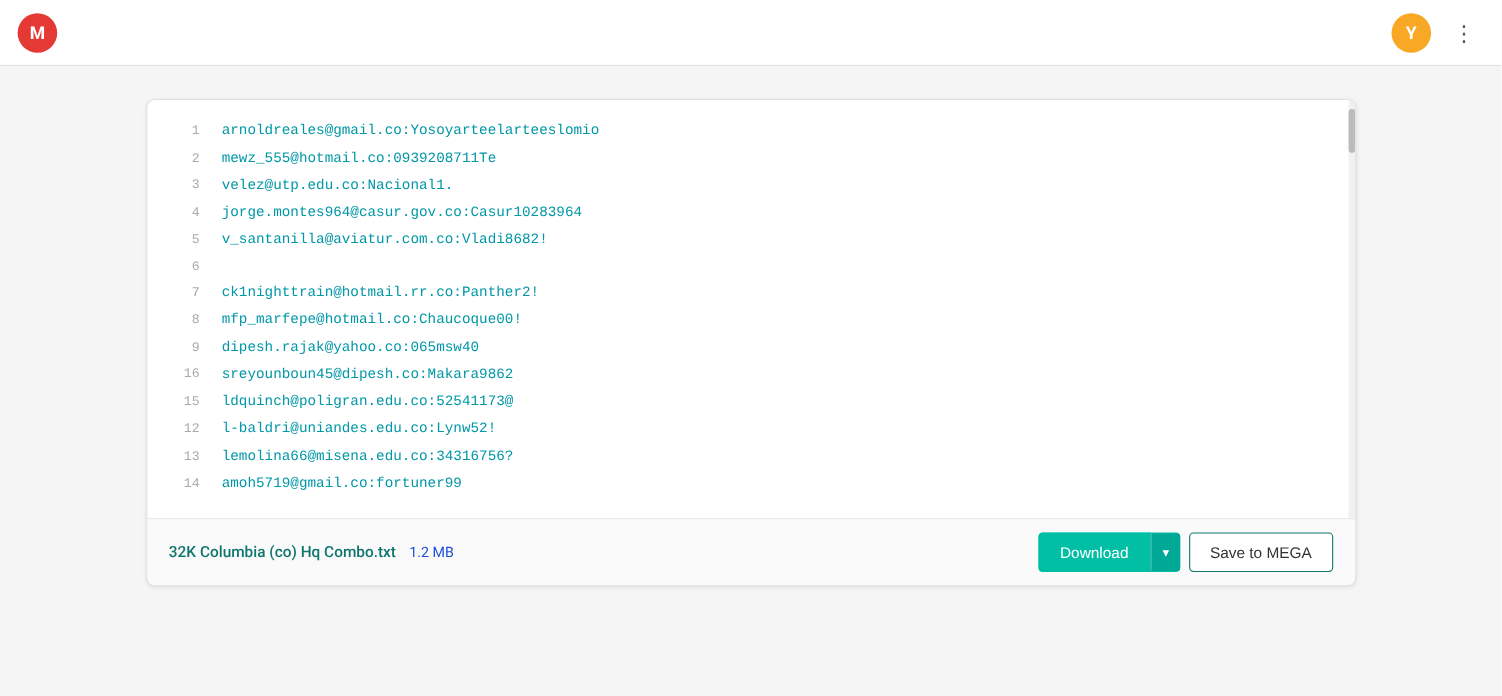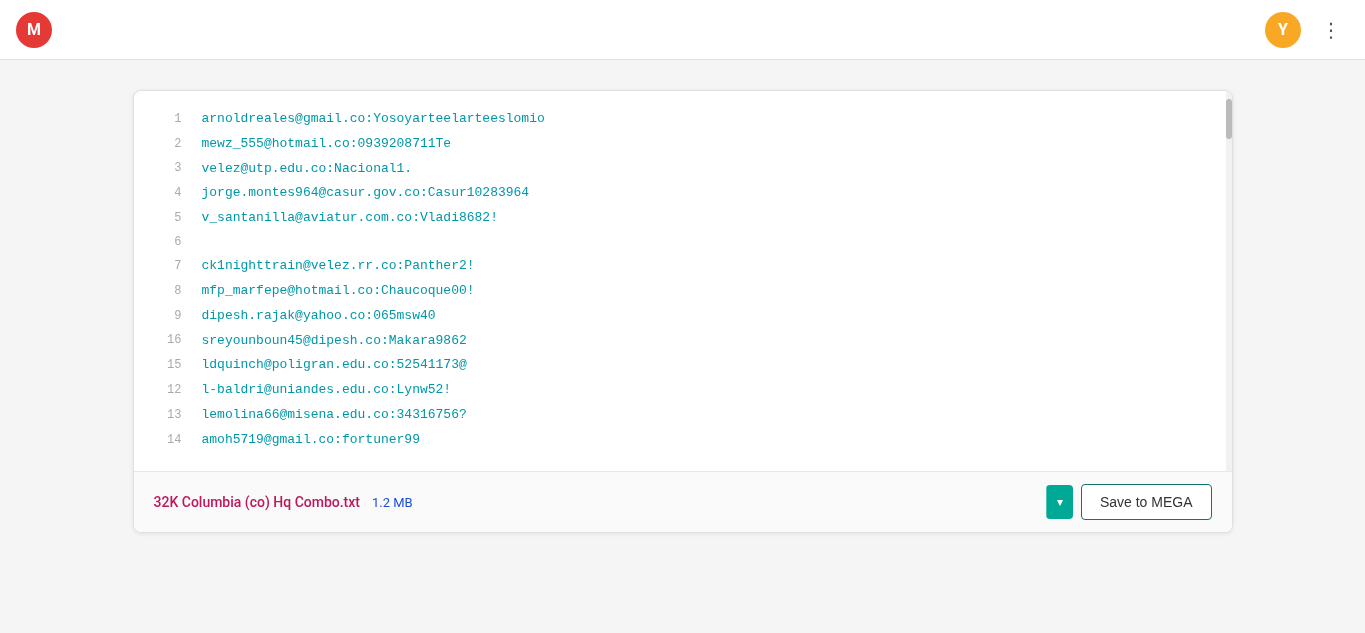--- a/index.html
+++ b/index.html
@@ -147,21 +147,21 @@
       background: #fafafa;
     }
 
     .file-info {
       display: flex;
       align-items: center;
       gap: 12px;
     }
     .file-name {
       font-size: 14px;
-      color: #be185d;
+      color: #0f766e;
       font-weight: 500;
     }
     .file-size {
       font-size: 13px;
       color: #1d4ed8;
     }
 
     .file-actions {
       display: flex;
       align-items: center;
@@ -250,21 +250,21 @@
           </div>
           <div class="code-line">
             <span class="line-number">5</span>
             <span class="line-content">v_santanilla@aviatur.com.co:Vladi8682!</span>
           </div>
           <div class="code-line">
             <span class="line-number">6</span>
           </div>
           <div class="code-line">
             <span class="line-number">7</span>
-            <span class="line-content">ck1nighttrain@velez.rr.co:Panther2!</span>
+            <span class="line-content">ck1nighttrain@hotmail.rr.co:Panther2!</span>
           </div>
           <div class="code-line">
             <span class="line-number">8</span>
             <span class="line-content">mfp_marfepe@hotmail.co:Chaucoque00!</span>
           </div>
           <div class="code-line">
             <span class="line-number">9</span>
             <span class="line-content">dipesh.rajak@yahoo.co:065msw40</span>
           </div>
           <div class="code-line">
@@ -293,20 +293,21 @@
       </div>
     </div>
 
     <div class="file-footer">
       <div class="file-info">
         <span class="file-name">32K Columbia (co) Hq Combo.txt</span>
         <span class="file-size">1.2 MB</span>
       </div>
       <div class="file-actions">
         <div class="download-btn">
+          <button class="download-btn-main">Download</button>
           <button class="download-btn-arrow">
             <span>▾</span>
           </button>
         </div>
         <button class="save-mega-btn">Save to MEGA</button>
       </div>
     </div>
 
   </div>
 </div>

